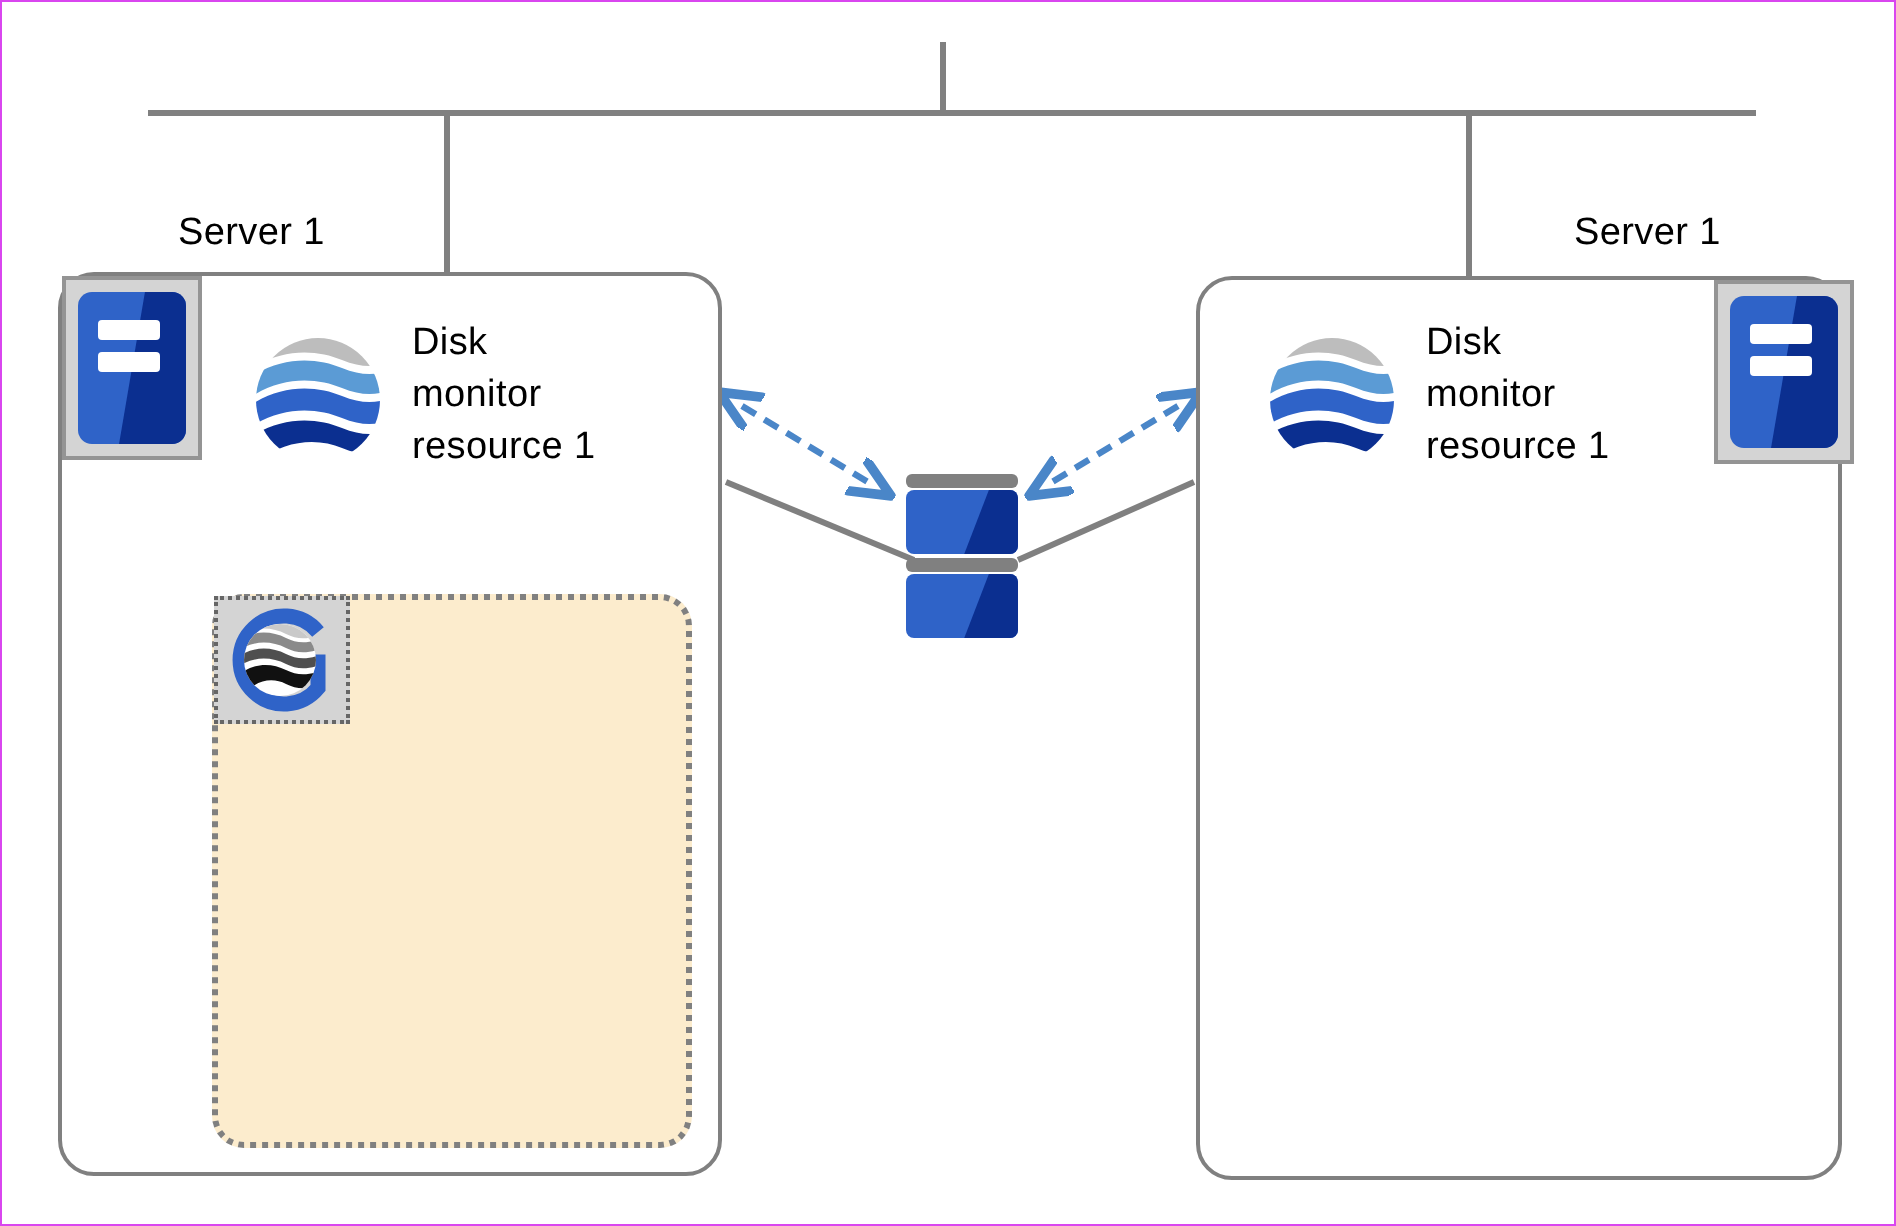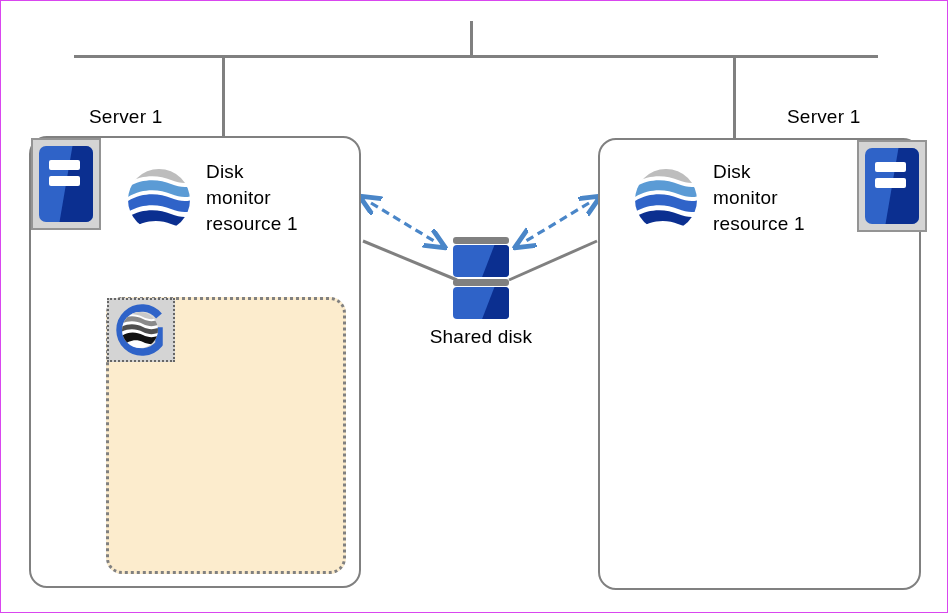--- a/index.html
+++ b/index.html
@@ -211,21 +211,20 @@
     </svg>
   </div>
 
   <div class="disk-icon" style="left:452px; top:236px; width:56px; height:82px;">
     <div class="gbar" style="top:0px;"></div>
     <div class="block" style="top:8px;"></div>
     <div class="gbar" style="top:42px;"></div>
     <div class="block" style="top:50px;"></div>
   </div>
 
-  <div class="label center" style="left:400px; top:323px; width:160px;">Shared disk</div>
 
   <div class="server-box" style="left:597px; top:137px; width:323px; height:452px;"></div>
 
   <div class="label" style="left:786px; top:103px;">Server 1</div>
 
   <div class="server-icon" style="left:856px; top:139px; width:70px; height:92px;">
     <div class="body">
       <div class="bar b1"></div>
       <div class="bar b2"></div>
     </div>

